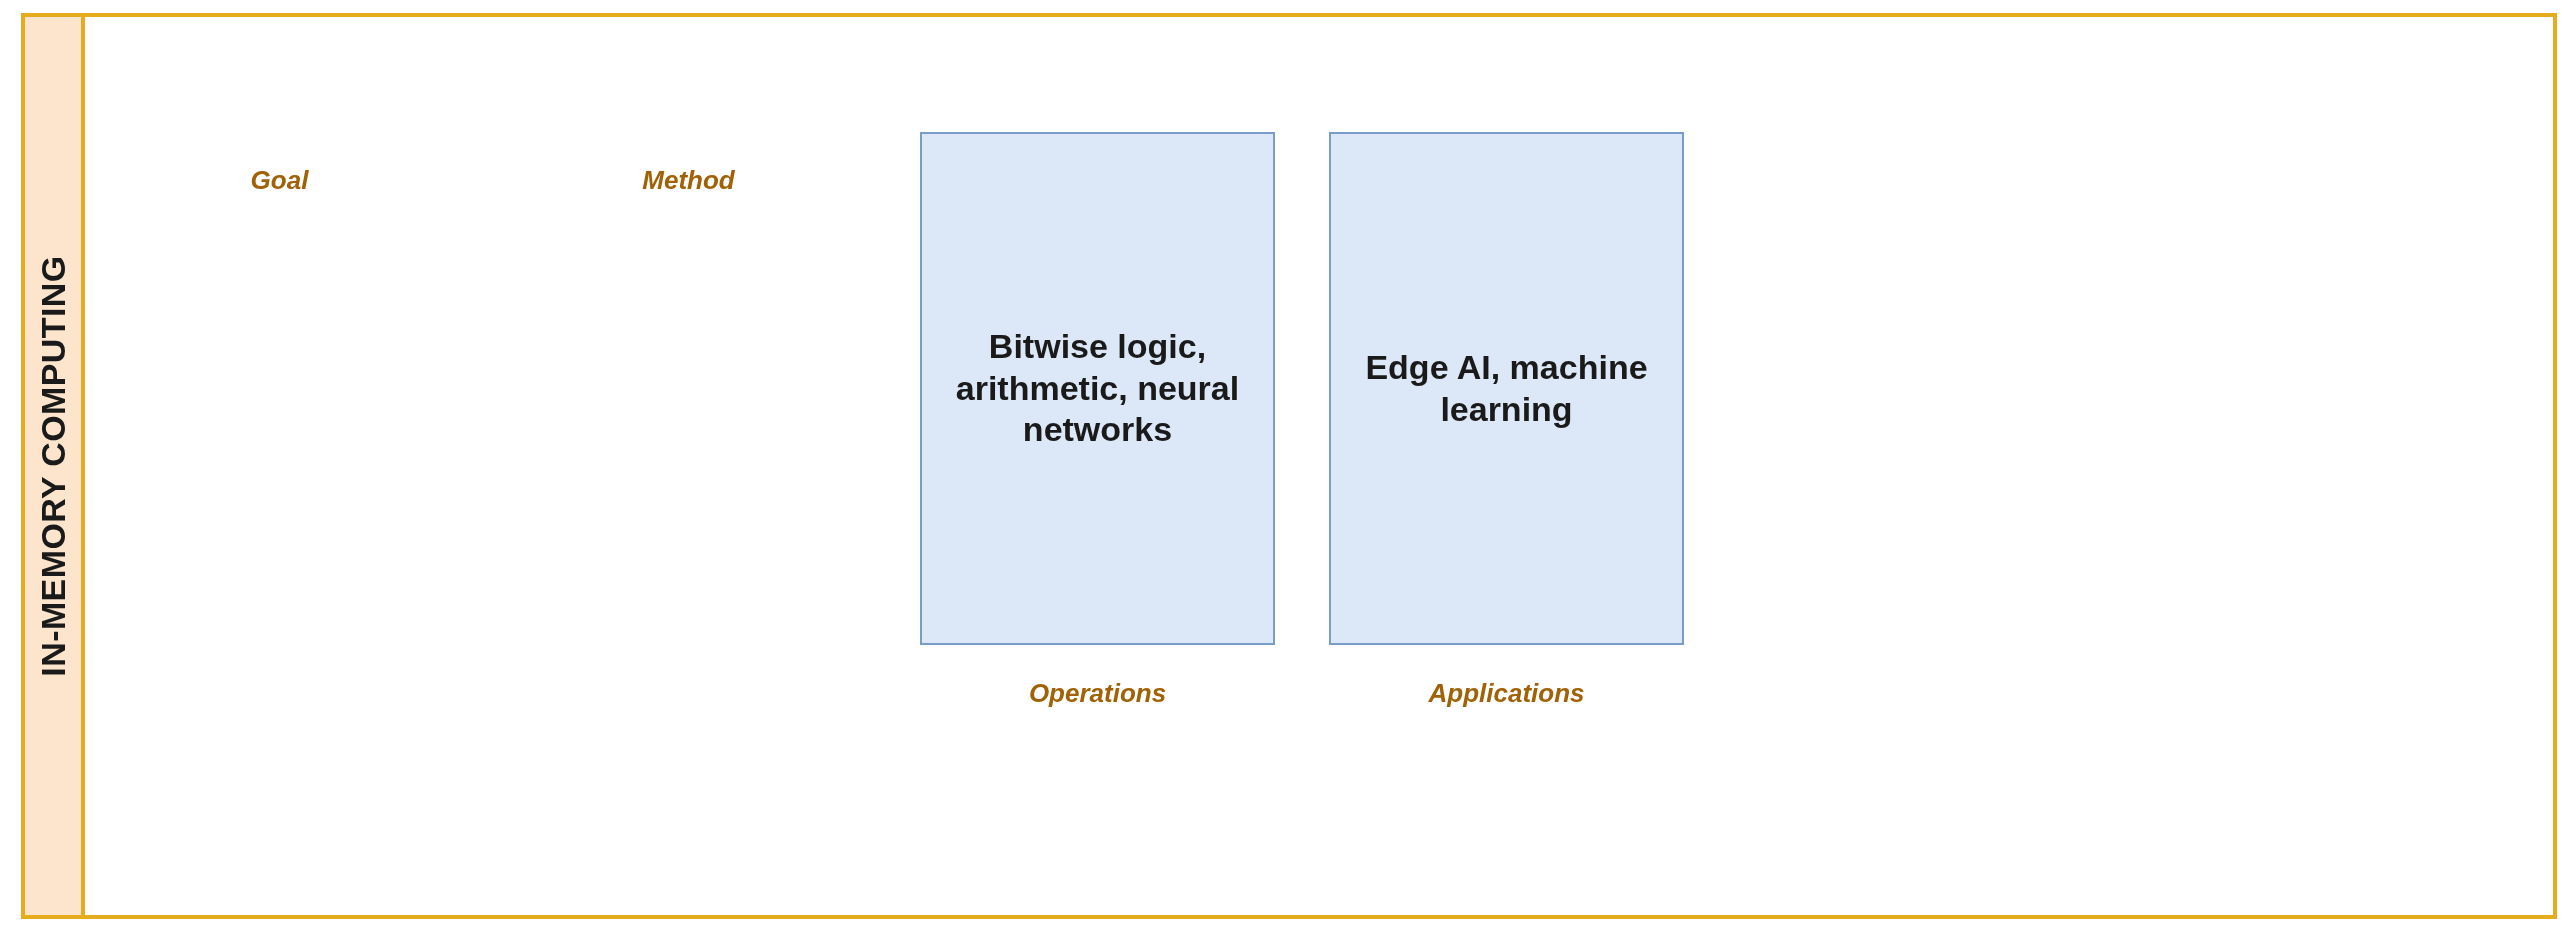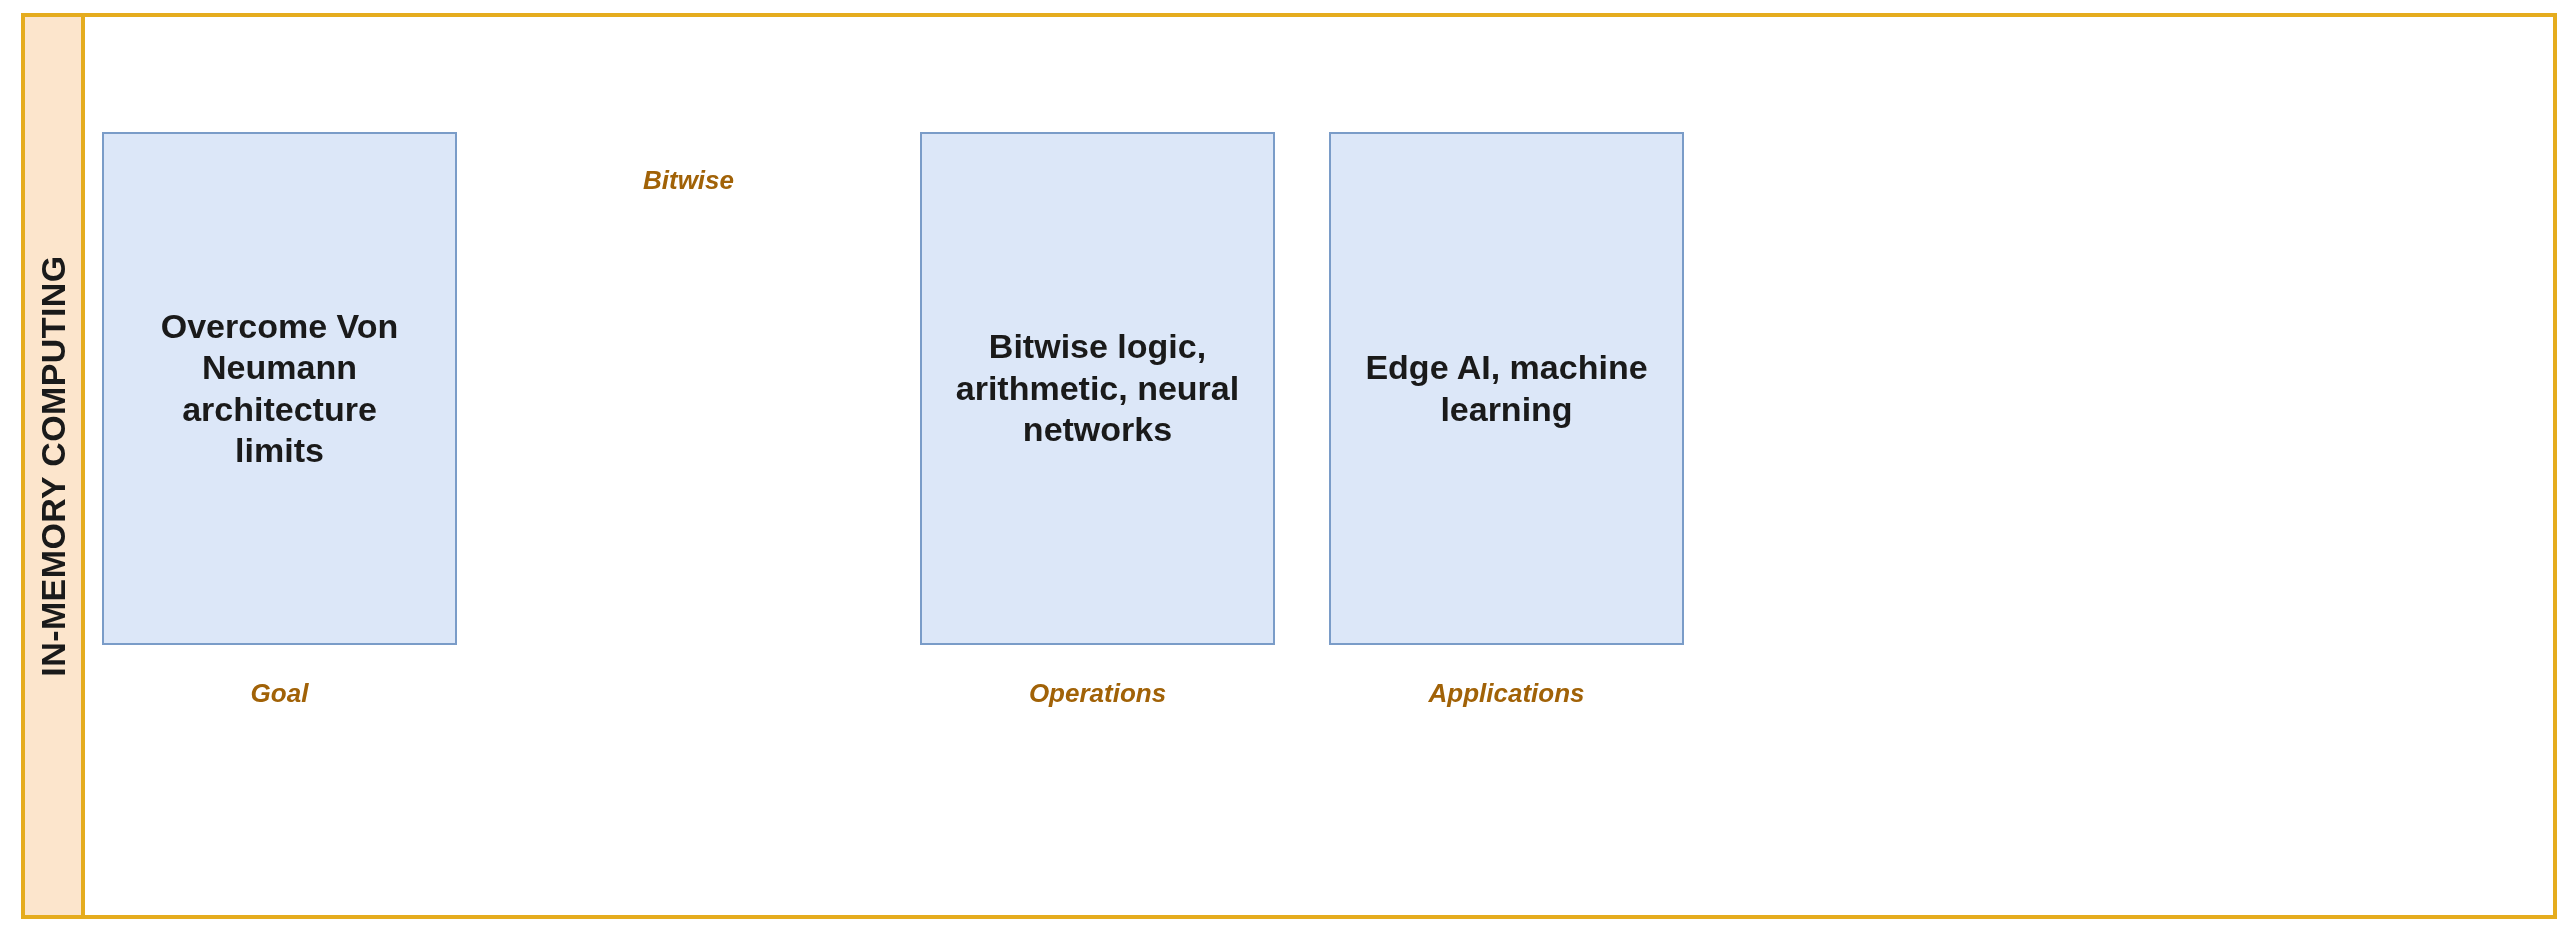--- a/index.html
+++ b/index.html
@@ -133,30 +133,25 @@
 
   <div class="side-band">
     <div class="side-band-inner">
       <span class="side-band-label">IN-MEMORY COMPUTING</span>
     </div>
   </div>
 
   <div class="boxes-row">
 
     <div class="box-cell">
-      <div class="box-card">
-        <span class="box-text">Overcome Von
-Neumann architecture
-limits</span>
-      </div>
       <span class="box-caption">Goal</span>
     </div>
 
     <div class="box-cell">
-      <span class="box-caption">Bitwise</span>
+      <span class="box-caption">Method</span>
     </div>
 
 
 
     <div class="box-cell">
       <div class="box-card">
         <span class="box-text">Bitwise logic,
 arithmetic, neural
 networks</span>
       </div>

